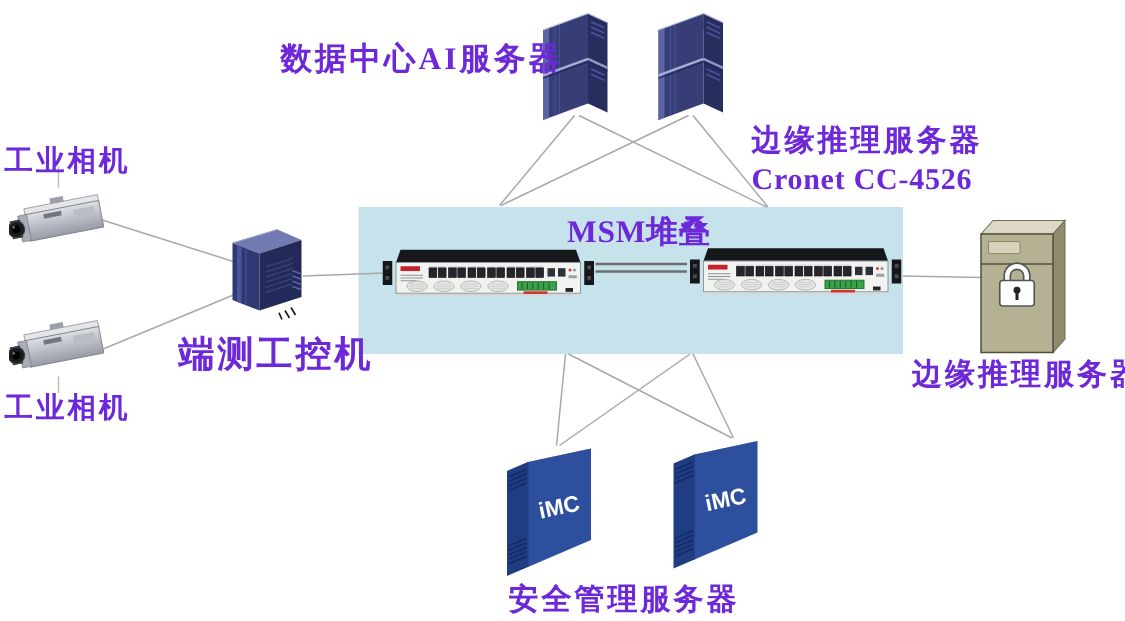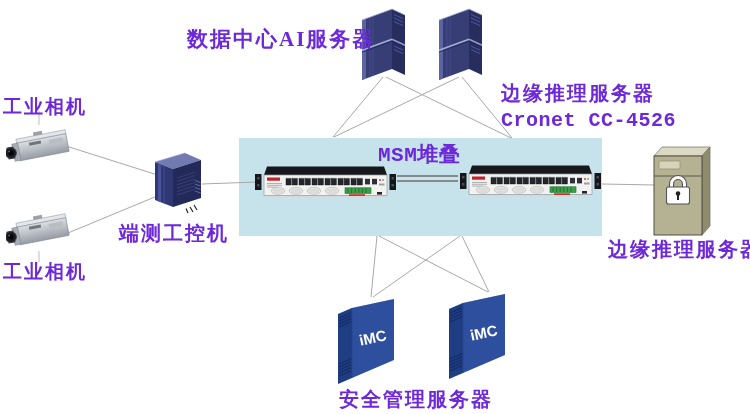--- a/index.html
+++ b/index.html
@@ -10,25 +10,25 @@
   .stack-box{
     position:absolute;left:239px;top:138px;width:363px;height:98px;
     background:#c6e3eb;z-index:1;
   }
   .lines{position:absolute;left:0;top:0;z-index:2;}
   .node{position:absolute;z-index:3;line-height:0;}
   .lbl{
     position:absolute;z-index:4;color:#6d28d9;white-space:nowrap;
     font-family:"Liberation Serif",serif;font-weight:700;letter-spacing:2px;
   }
-  .lbl-sans{font-family:Liberation Mono, monospace;letter-spacing:0.5px;}
+  .lbl-sans{font-family:Liberation Serif, serif;letter-spacing:0.5px;}
   #lbl-ai{left:187px;top:25px;font-size:21px;}
   #lbl-cam-top{left:3px;top:94px;font-size:19px;}
   #lbl-cam-bottom{left:3px;top:259px;font-size:19px;}
-  #lbl-ipc{left:119px;top:220px;font-size:20px;}
+  #lbl-ipc{left:119px;top:220px;font-size:24px;}
   #lbl-dcswitch{left:501px;top:80px;font-size:20px;}
   #lbl-dcswitch .l2{font-size:20px;margin-top:2px;}
   #lbl-msm{left:378px;top:140px;font-size:21px;}
   #lbl-security{left:339px;top:386px;font-size:20px;}
   #lbl-edge{left:608px;top:236px;font-size:20px;}
   #cam1{left:6px;top:126px;}
   #cam2{left:6px;top:210px;}
   #ipc{left:150px;top:150px;}
   #ai1{left:357px;top:2px;}
   #ai2{left:434px;top:2px;}

